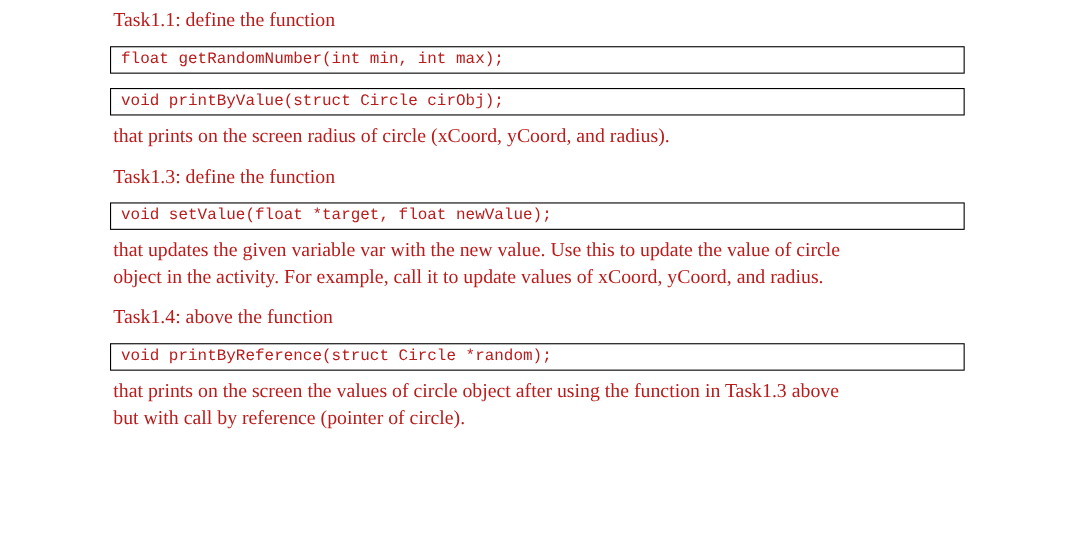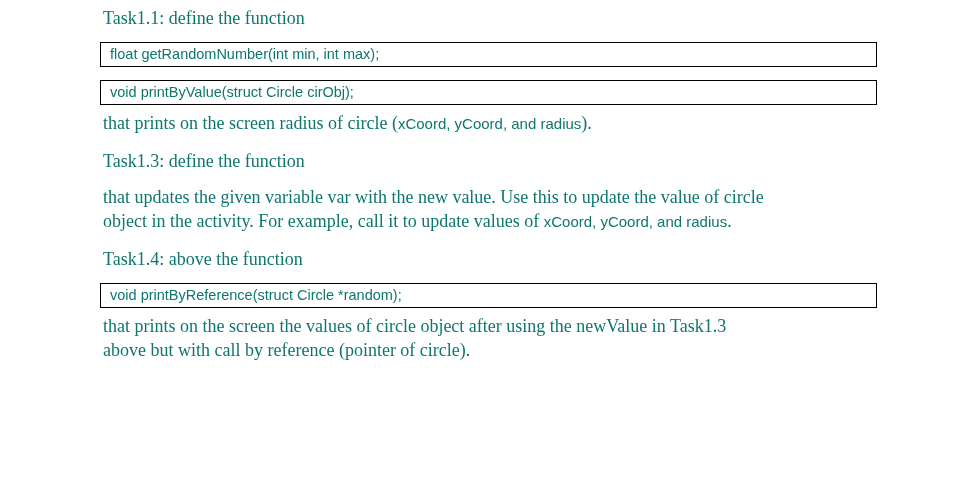--- a/index.html
+++ b/index.html
@@ -8,49 +8,49 @@
     background: #ffffff;
     color: #000000;
     overflow: hidden;
   }
   .page {
     width: 768px; height: 498px;
     padding: 6px 0 0 100px;
     background: #ffffff;
     font-family: "Liberation Serif", serif;
     font-size: 18px;
-    color: #0f766e;
+    color: #b91c1c;
   }
   .section { margin-bottom: 13px; }
   .heading {
     line-height: 24px;
     margin: 0 0 12px 3px;
     white-space: nowrap;
   }
   .code-box {
     width: 777px;
     border: 1.5px solid #000000;
     background: #ffffff;
     padding: 1px 8px 2px 9px;
     margin: 0 0 6px 0;
   }
   .code {
-    font-family: Liberation Sans, sans-serif;
+    font-family: Liberation Mono, monospace;
     font-size: 14.5px;
     line-height: 20px;
     white-space: pre;
   }
   .caption {
     line-height: 24px;
     max-width: 772px;
     margin-left: 3px;
   }
   .mono-inline {
-    font-family: Liberation Sans, sans-serif;
-    font-size: 15px;
+    font-family: Liberation Serif, serif;
+    font-size: 18px;
   }
 </style>
 </head>
 <body>
 
 <div class="page">
 
   <div class="section">
     <p class="heading">Task1.1: define the function</p>
     <div class="code-box">
@@ -60,24 +60,27 @@
 
   <div class="section">
     <div class="code-box">
       <div class="code">void printByValue(struct Circle cirObj);</div>
     </div>
     <p class="caption"><span>that prints on the screen radius of circle (</span><span class="mono-inline">xCoord, yCoord, and radius</span><span>).</span></p>
   </div>
 
   <div class="section">
     <p class="heading">Task1.3: define the function</p>
+    <div class="code-box">
+      <div class="code">void setValue(float *target, float newValue);</div>
+    </div>
     <p class="caption"><span>that updates the given variable var with the new value. Use this to update the value of circle object in the activity. For example, call it to update values of </span><span class="mono-inline">xCoord, yCoord, and radius</span><span>.</span></p>
   </div>
 
   <div class="section">
     <p class="heading">Task1.4: above the function</p>
     <div class="code-box">
       <div class="code">void printByReference(struct Circle *random);</div>
     </div>
-    <p class="caption"><span>that prints on the screen the values of circle object after using the newValue in Task1.3 above but with call by reference (pointer of circle).</span><span class="mono-inline"></span><span></span></p>
+    <p class="caption"><span>that prints on the screen the values of circle object after using the function in Task1.3 above but with call by reference (pointer of circle).</span><span class="mono-inline"></span><span></span></p>
   </div>
 
 </div>
 
 </body></html>

